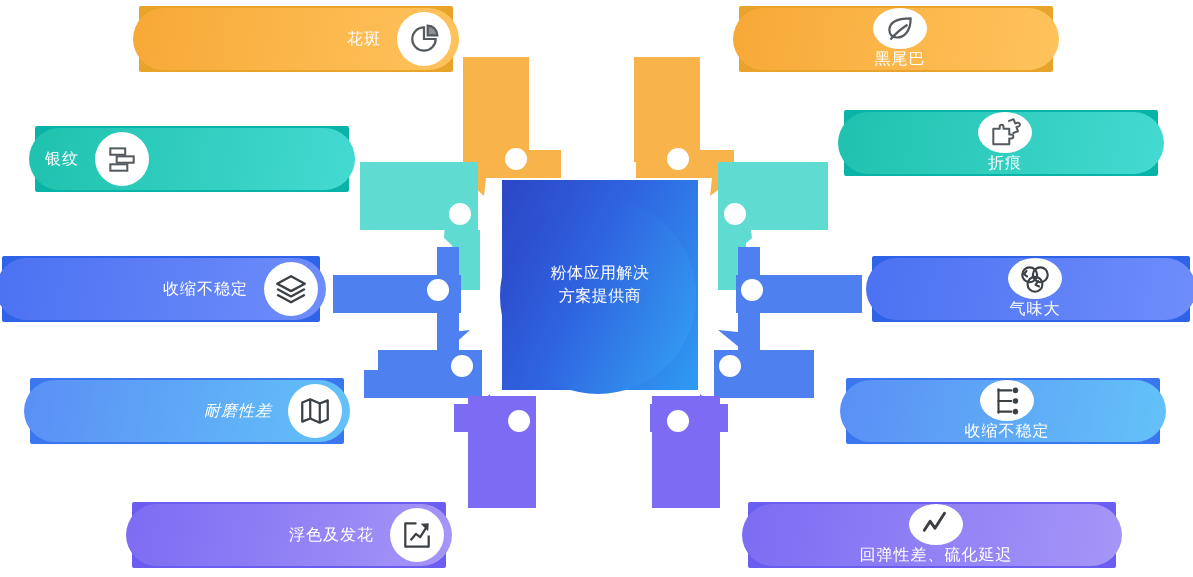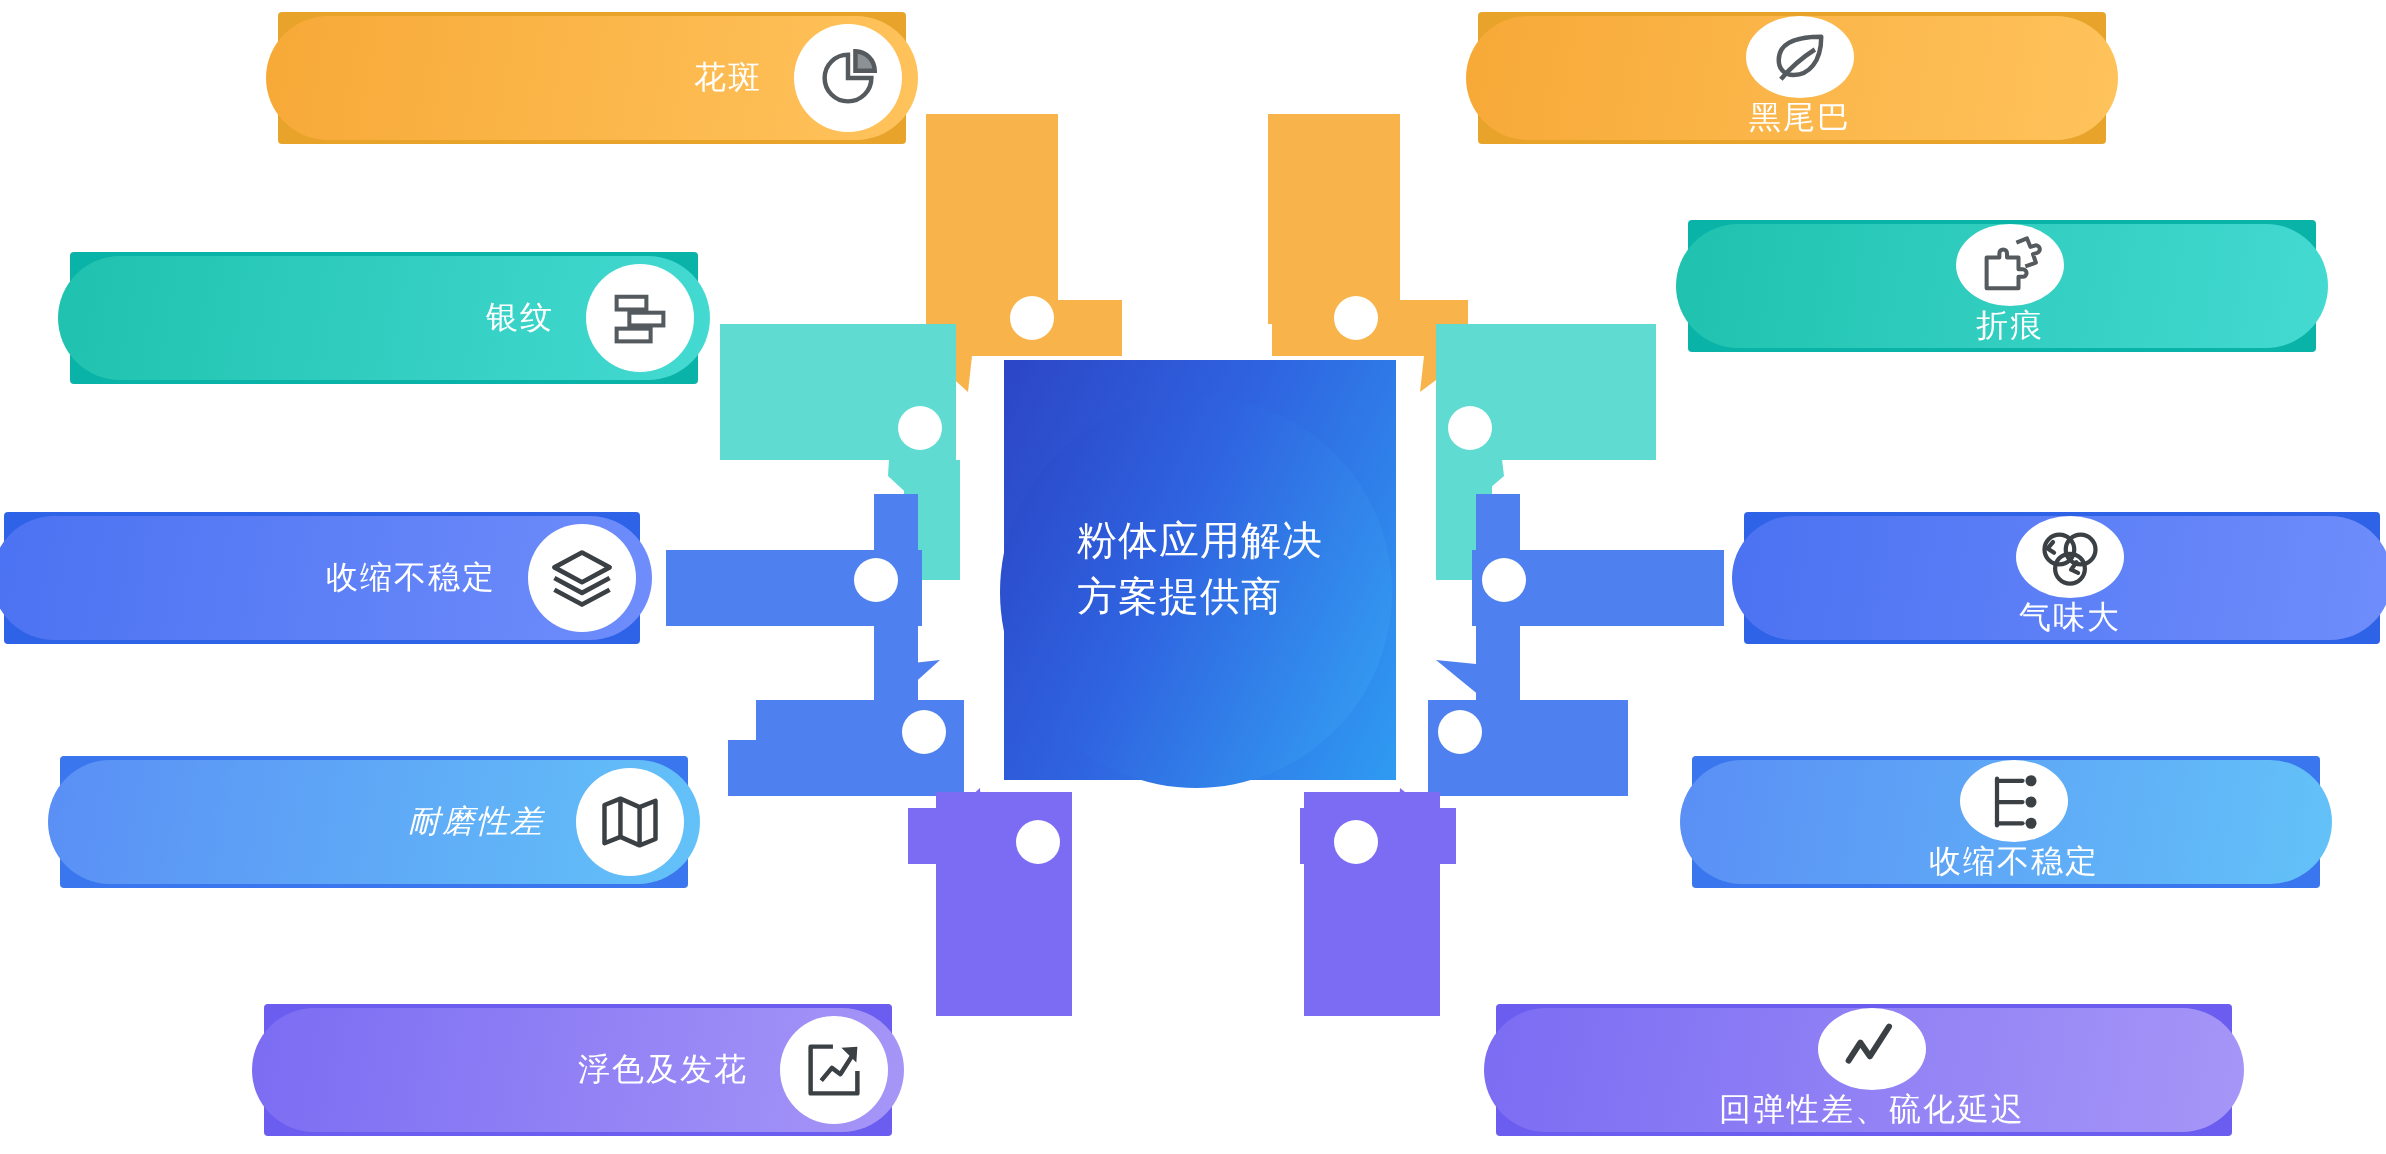--- a/index.html
+++ b/index.html
@@ -43,23 +43,23 @@
     border-radius:50%;
     background:linear-gradient(115deg,#2a44c4 0%,#2f63e0 42%,#34a4f4 100%);
   }
   .center-label{
     position:absolute;
     left:0; top:0;
     width:196px; height:210px;
     display:flex;
     align-items:center;
     justify-content:center;
-    text-align:left;
+    text-align:center;
     color:#ffffff;
-    font-size:20px;
+    font-size:16px;
     line-height:1.42;
     letter-spacing:0.5px;
     white-space:pre-line;
     z-index:2;
   }
 
   
   .node{
     position:absolute;
     z-index:6;
@@ -99,21 +99,21 @@
     justify-content:center;
     box-sizing:border-box;
   }
   .node .badge svg{ display:block; }
 
   
   .t-orange .backplate{ background:#e8a32b; }
   .t-orange .pill{ background:linear-gradient(100deg,#f7a937 0%,#ffc35c 100%); }
 
   .t-teal .backplate{ background:#0ab3a8; }
-  .t-teal .pill{ background:linear-gradient(100deg,#1fc2ae 0%,#44dad2 100%); }
+  .t-teal .pill{ background:linear-gradient(100deg,#1fc2ae 0%,#44dad2 100%);justify-content:flex-end; }
 
   .t-blue .backplate{ background:#2f63e7; }
   .t-blue .pill{ background:linear-gradient(100deg,#4b72f2 0%,#6f8dfb 100%); }
 
   .t-lightblue .backplate{ background:#3a77ef; }
   .t-lightblue .pill{ background:linear-gradient(100deg,#5a8ff5 0%,#63c2f8 100%); }
 
   .t-purple .backplate{ background:#6a5df0; }
   .t-purple .pill{ background:linear-gradient(100deg,#7b6cf3 0%,#a696f7 100%); }
 </style>

